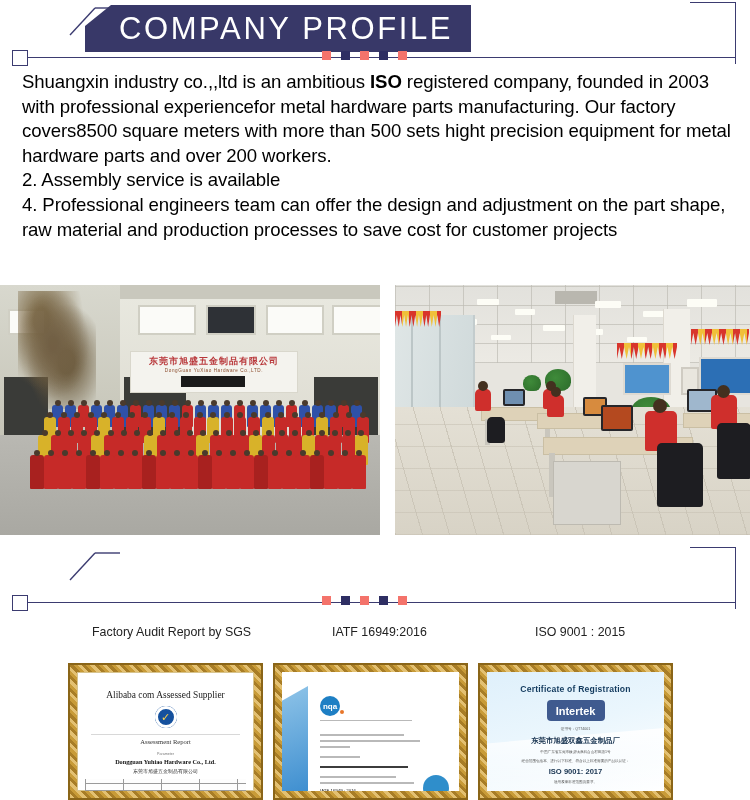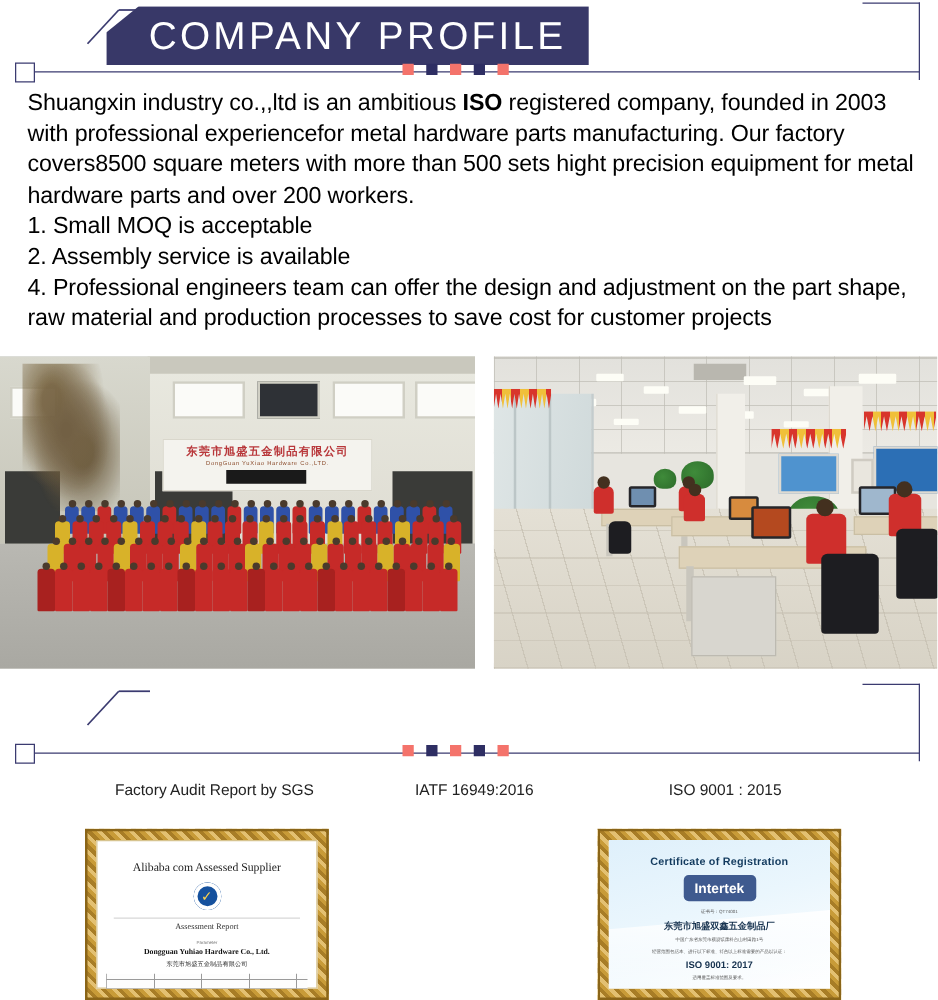--- a/index.html
+++ b/index.html
@@ -391,21 +391,20 @@
       <span class="dot" style="background: rgb(244, 115, 107);"></span>
       <span class="dot" style="background: rgb(46, 46, 99);"></span>
       <span class="dot" style="background: rgb(244, 115, 107);"></span>
       <span class="dot" style="background: rgb(46, 46, 99);"></span>
       <span class="dot" style="background: rgb(244, 115, 107);"></span>
     </div>
 </div>
 
 <div class="profile-text">
   <p><span>Shuangxin industry co.,,ltd is an ambitious </span><b>ISO</b><span> registered company, founded in 2003 with professional experiencefor metal hardware parts manufacturing. Our factory covers8500 square meters with more than 500 sets hight precision equipment for metal hardware parts and over 200 workers.</span></p>
-  <p>1. Small MOQ is acceptable</p>
   <p>2. Assembly service is available</p>
   <p>4. Professional engineers team can offer the design and adjustment on the part shape, raw material and production processes to save cost for customer projects</p>
 </div>
 
 <div class="photo-row">
 
   <div class="photo left">
     <div class="gp">
       <div class="gp-sky"></div>
       <div class="gp-bldg">
@@ -741,20 +740,42 @@
       <div class="c1-seal">✓</div>
       <div class="c1-rule"></div>
       <div class="c1-sub">Assessment Report</div>
       <div class="c1-param">Parameter</div>
       <div class="c1-co">Dongguan Yuhiao Hardware Co., Ltd.</div>
       <div class="c1-co-cn">东莞市旭盛五金制品有限公司</div>
       <div class="c1-table"></div>
     </div>
   </div>
 
+  <div class="cert" style="left:273px;">
+    <div class="cert-inner">
+      <div class="c2-bg"></div>
+      <div class="c2-band">
+        
+      </div>
+      <div class="c2-logo">
+        <span>nqa</span>
+        <span class="c2-logo-dot"></span>
+      </div>
+      <div class="c2-line" style="left:38px;top:48px;width:92px;height:1.2px;"></div>
+      <div class="c2-line" style="left:38px;top:62px;width:84px;"></div>
+      <div class="c2-line" style="left:38px;top:68px;width:100px;"></div>
+      <div class="c2-line" style="left:38px;top:74px;width:30px;"></div>
+      <div class="c2-line" style="left:38px;top:84px;width:40px;"></div>
+      <div class="c2-line b" style="left:38px;top:94px;width:88px;"></div>
+      <div class="c2-line" style="left:38px;top:104px;width:76px;"></div>
+      <div class="c2-line" style="left:38px;top:110px;width:94px;"></div>
+      <div class="c2-iso" style="left:38px;top:116px;">IATF 16949 : 2016</div>
+      <div class="c2-circ"></div>
+    </div>
+  </div>
 
   <div class="cert" style="left:478px;">
     <div class="cert-inner">
       <div class="c3-bg"></div>
       <div class="c3-swoosh"></div>
       <div class="c3-title">Certificate of Registration</div>
       <div class="c3-logo">
         <span>Intertek</span>
       </div>
       <div class="c3-small" style="top:55px;">证书号：QT74001</div>

